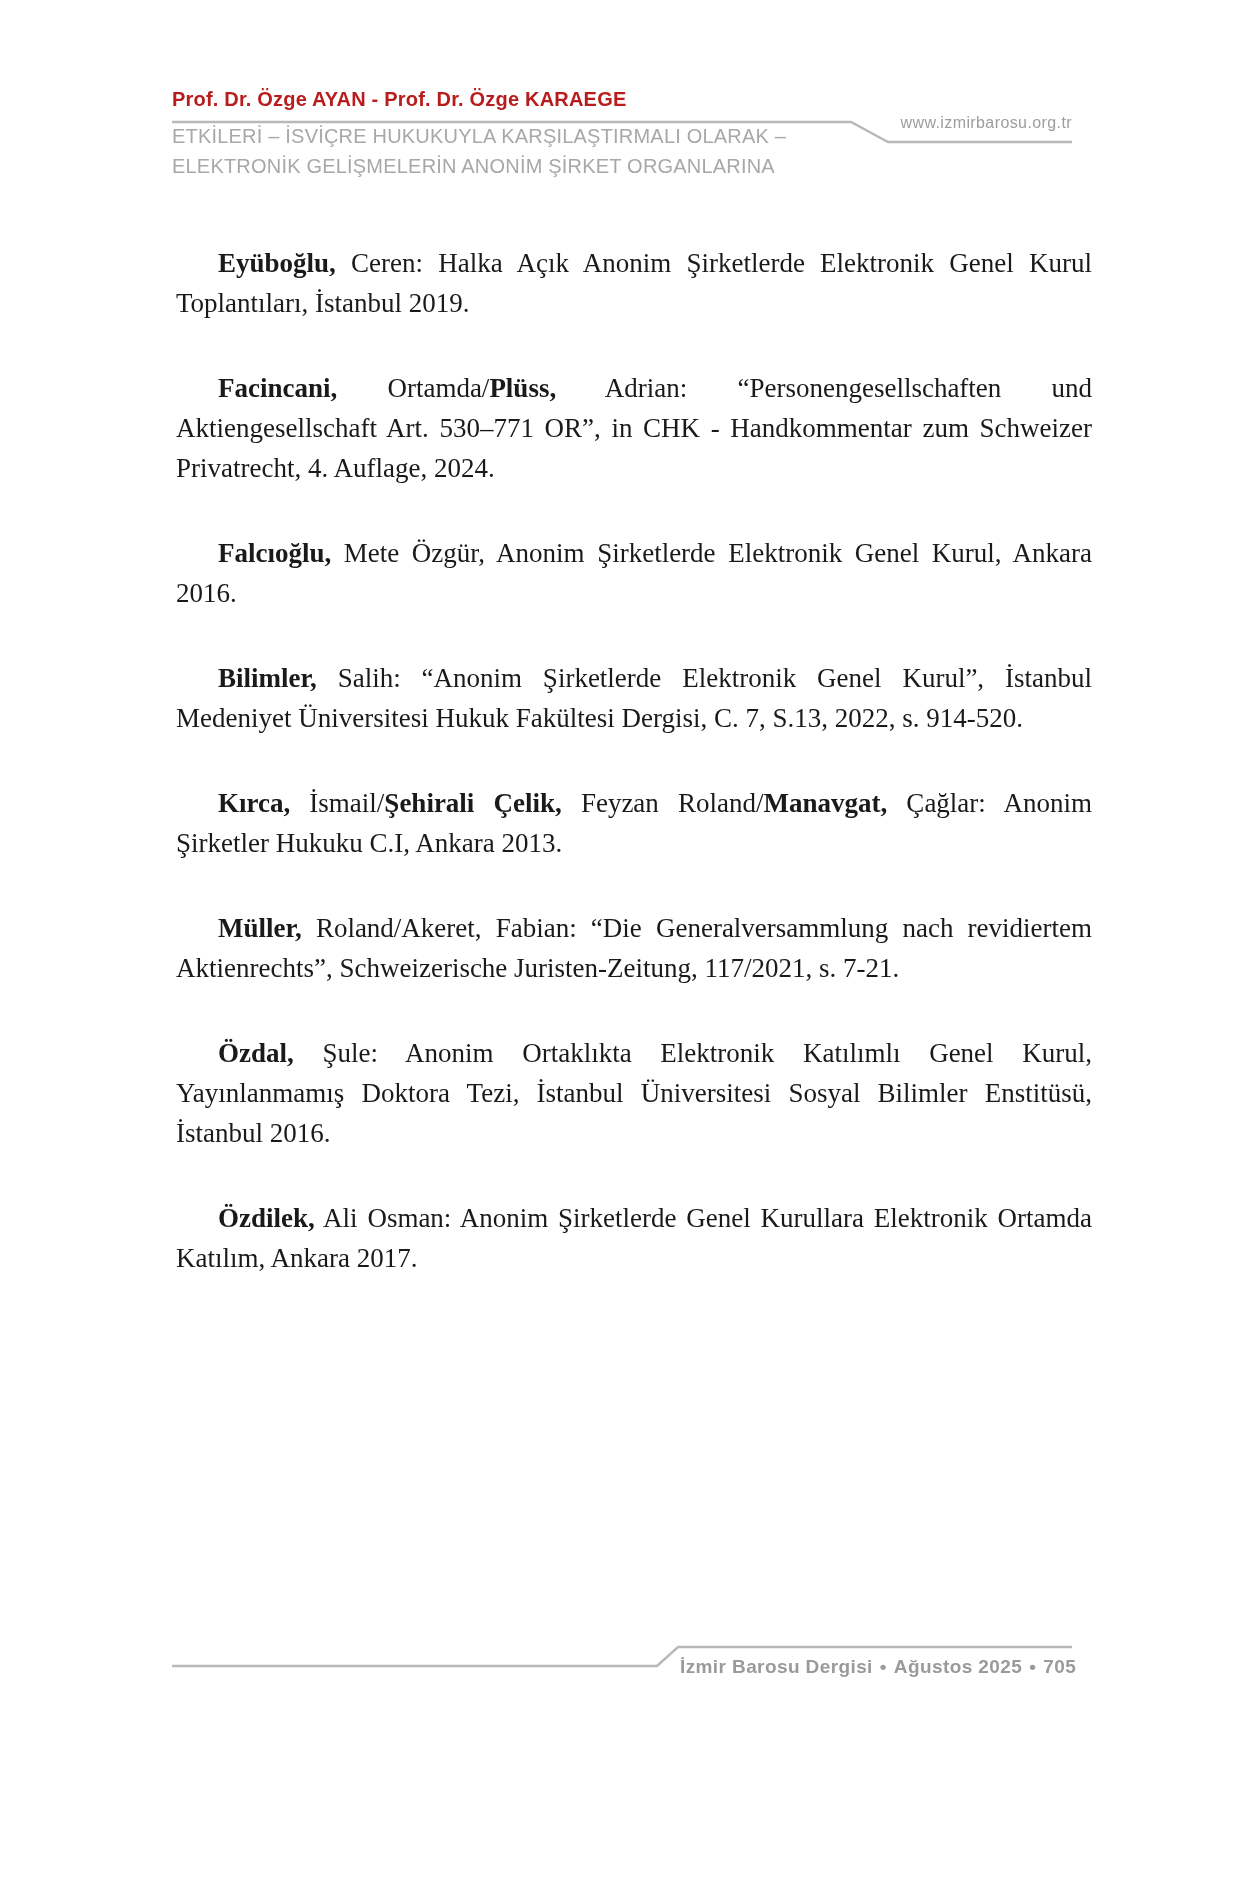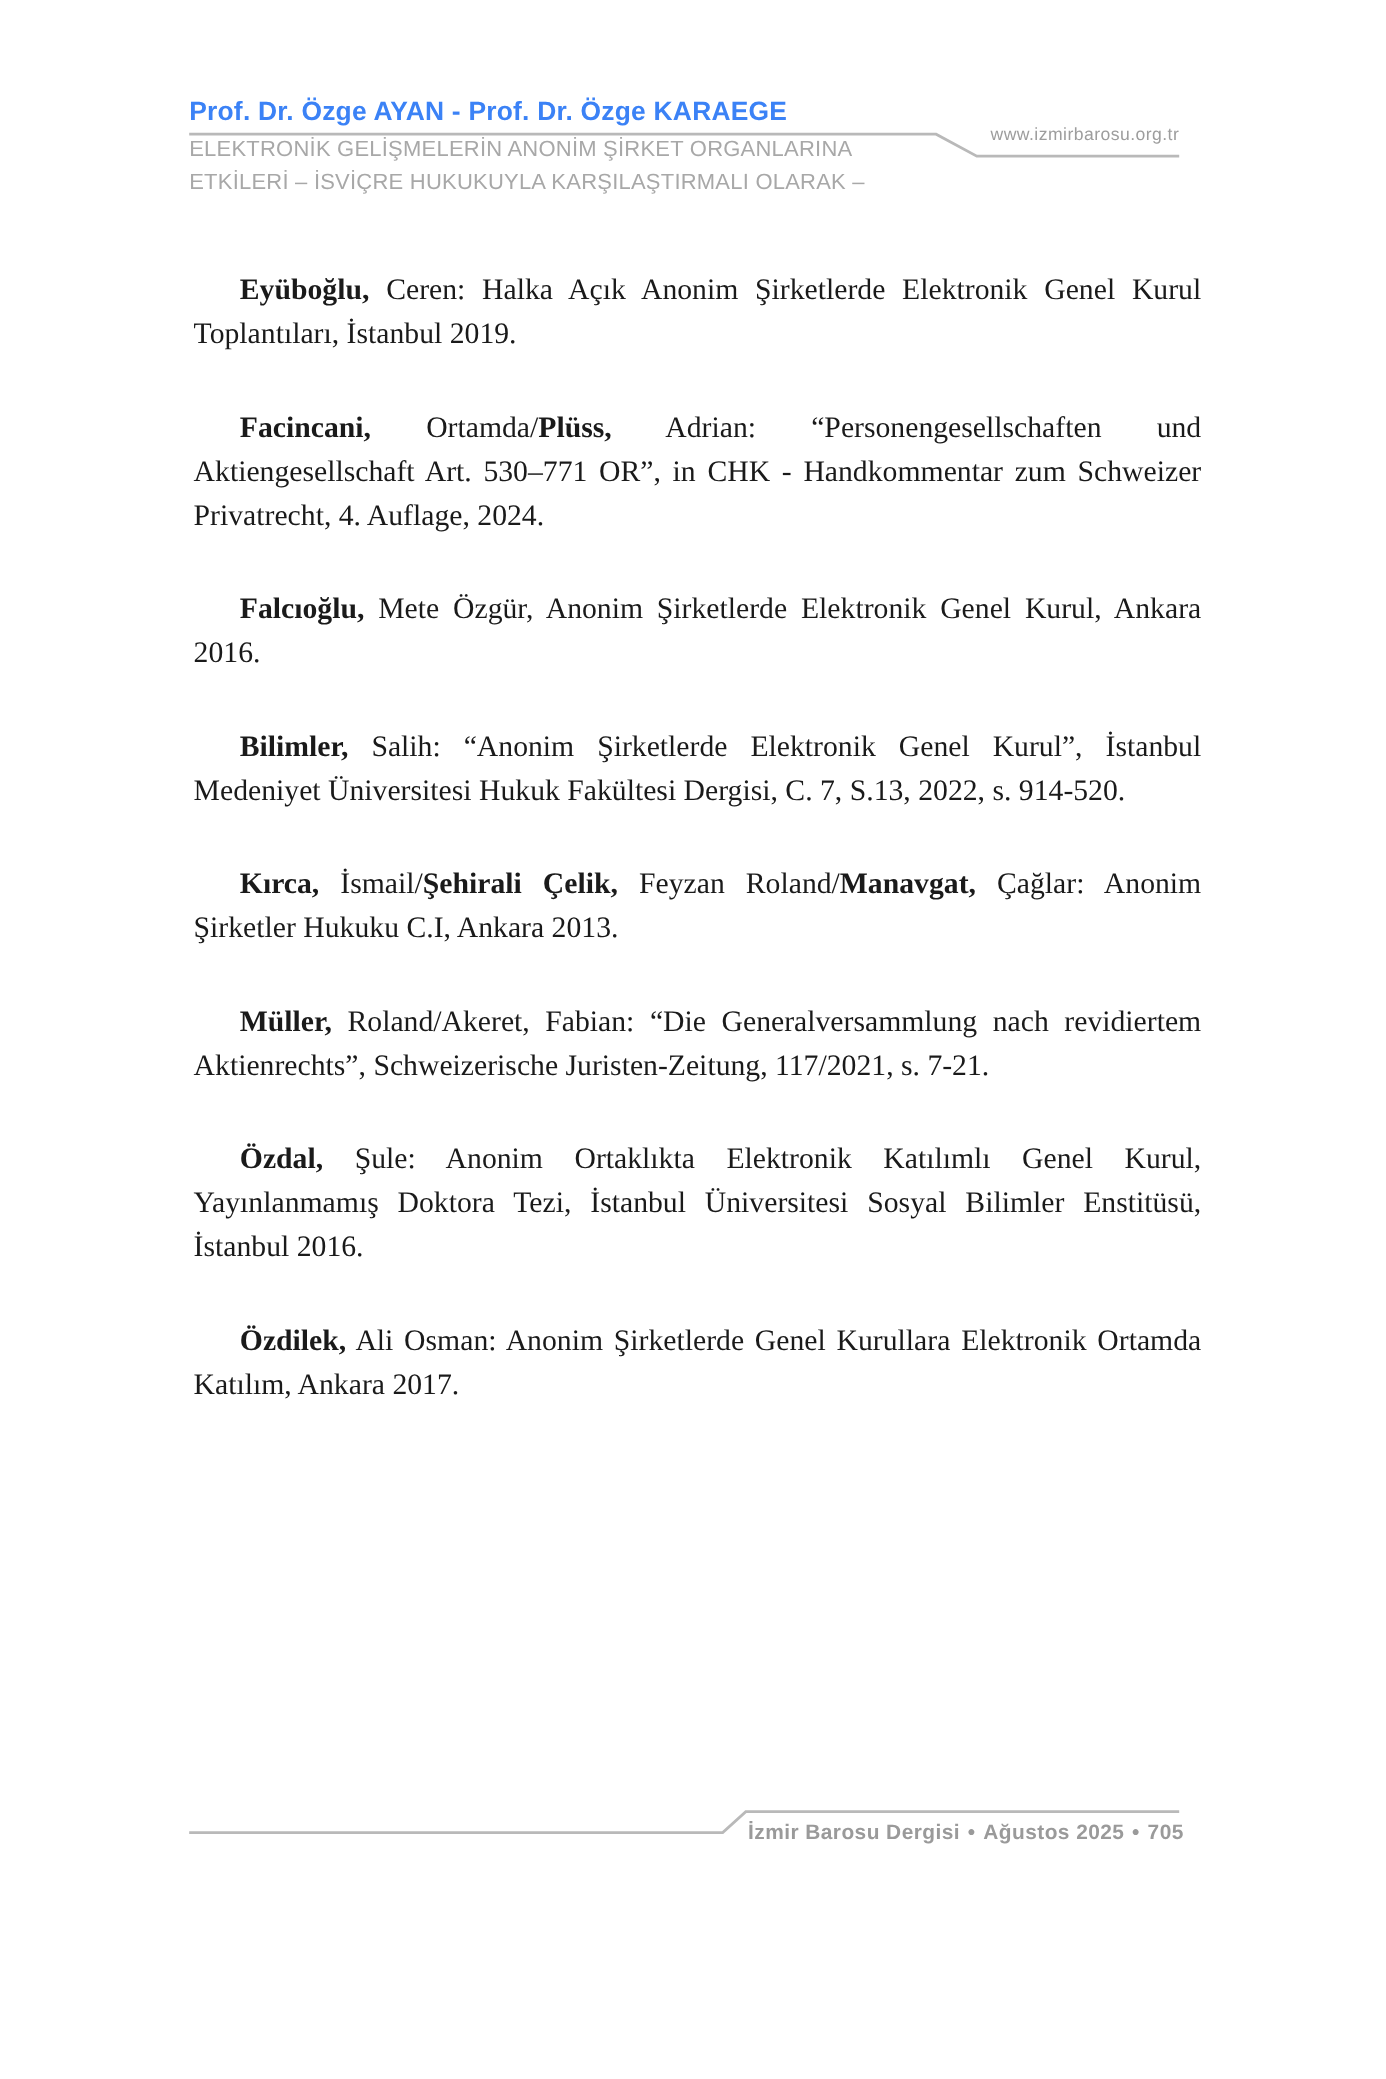--- a/index.html
+++ b/index.html
@@ -7,21 +7,21 @@
     width:1260px;height:1890px;
     background:#ffffff;
     font-family:"Liberation Sans",sans-serif;
     position:relative;
   }
   .page{position:absolute;inset:0;background:#ffffff;overflow:hidden;}
 
   
   .authors{
     position:absolute;left:172px;top:88px;
-    font-size:24px;font-weight:bold;color:#3b82f6;letter-spacing:.2px;
+    font-size:20px;font-weight:bold;color:#b91c1c;letter-spacing:.2px;
     white-space:nowrap;
   }
   .article-title{
     position:absolute;left:172px;top:121px;
     font-size:20px;line-height:30px;color:#a8a8a8;letter-spacing:.2px;
     white-space:nowrap;
   }
   .website{
     position:absolute;left:812px;top:114px;width:260px;
     text-align:right;font-size:16px;color:#9d9d9d;letter-spacing:.4px;
@@ -56,22 +56,22 @@
   <svg class="rules" width="1260" height="1890" viewBox="0 0 1260 1890" aria-hidden="true">
     <polyline points="172,122 851,122 888,142 1072,142" fill="none" stroke="#b9b9b9" stroke-width="2.5"></polyline>
     <polyline points="172,1666 657,1666 678,1647 1072,1647" fill="none" stroke="#b9b9b9" stroke-width="2.5"></polyline>
   </svg>
 
   <div class="authors">Prof. Dr. Özge AYAN - Prof. Dr. Özge KARAEGE</div>
 
   <div class="website">www.izmirbarosu.org.tr</div>
 
   <div class="article-title">
+    <div>ETKİLERİ – İSVİÇRE HUKUKUYLA KARŞILAŞTIRMALI OLARAK –</div>
     <div>ELEKTRONİK GELİŞMELERİN ANONİM ŞİRKET ORGANLARINA</div>
-    <div>ETKİLERİ – İSVİÇRE HUKUKUYLA KARŞILAŞTIRMALI OLARAK –</div>
   </div>
 
   <main class="bibliography" id="bibliography">
       <p class="entry"><span class="bold">Eyüboğlu,</span><span class="reg"> Ceren: Halka Açık Anonim Şirketlerde Elektronik Ge­nel Kurul Toplantıları, İstanbul 2019.</span></p>
       <p class="entry"><span class="bold">Facincani,</span><span class="reg"> Ortamda/</span><span class="bold">Plüss,</span><span class="reg"> Adrian: “Personengesellschaften und Aktiengesellschaft Art. 530–771 OR”, in CHK - Handkommentar zum Schweizer Privatrecht, 4. Auflage, 2024.</span></p>
       <p class="entry"><span class="bold">Falcıoğlu,</span><span class="reg"> Mete Özgür, Anonim Şirketlerde Elektronik Genel Ku­rul, Ankara 2016.</span></p>
       <p class="entry"><span class="bold">Bilimler,</span><span class="reg"> Salih: “Anonim Şirketlerde Elektronik Genel Kurul”, İstanbul Medeniyet Üniversitesi Hukuk Fakültesi Dergisi, C. 7, S.13, 2022, s. 914-520.</span></p>
       <p class="entry"><span class="bold">Kırca,</span><span class="reg"> İsmail/</span><span class="bold">Şehirali Çelik,</span><span class="reg"> Feyzan Roland/</span><span class="bold">Manavgat,</span><span class="reg"> Çağlar: Anonim Şirketler Hukuku C.I, Ankara 2013.</span></p>
       <p class="entry"><span class="bold">Müller,</span><span class="reg"> Roland/Akeret, Fabian: “Die Generalversammlung nach revidiertem Aktienrechts”, Schweizerische Juristen-Zeitung, 117/2021, s. 7-21.</span></p>
       <p class="entry"><span class="bold">Özdal,</span><span class="reg"> Şule: Anonim Ortaklıkta Elektronik Katılımlı Genel Ku­rul, Yayınlanmamış Doktora Tezi, İstanbul Üniversitesi Sosyal Bilimler Enstitüsü, İstanbul 2016.</span></p>

